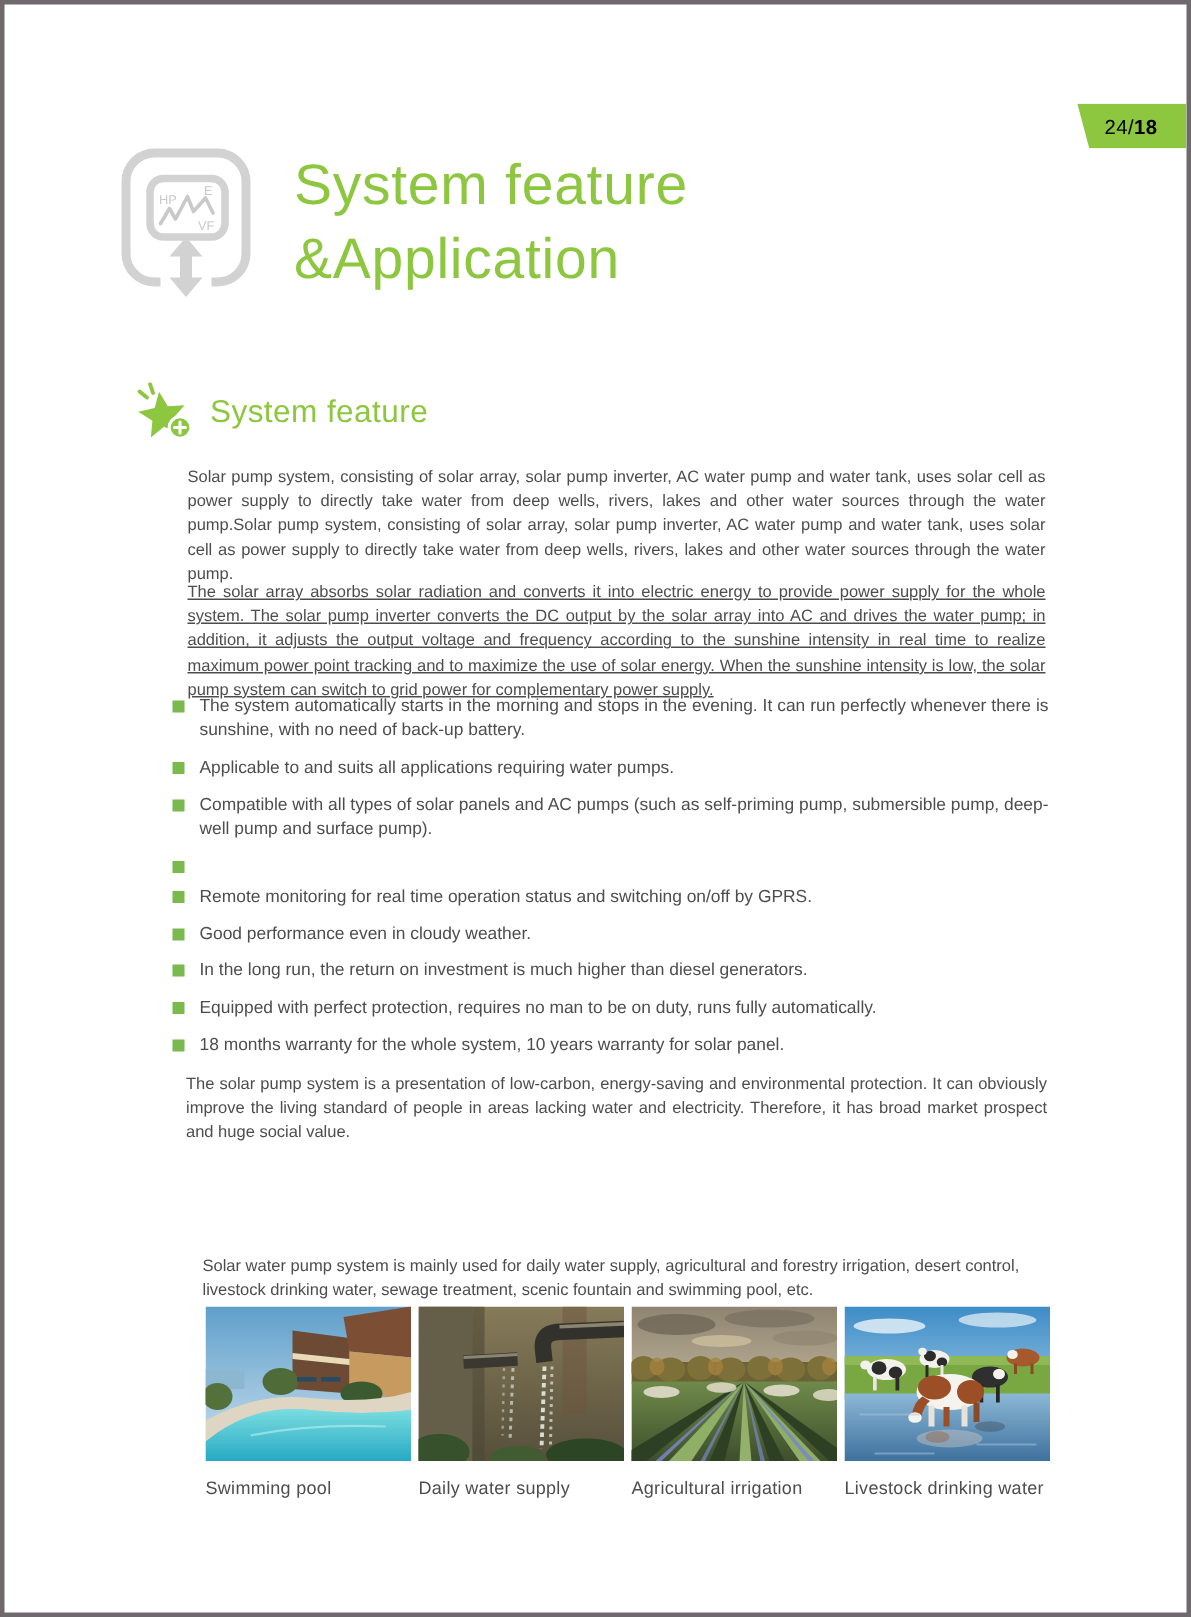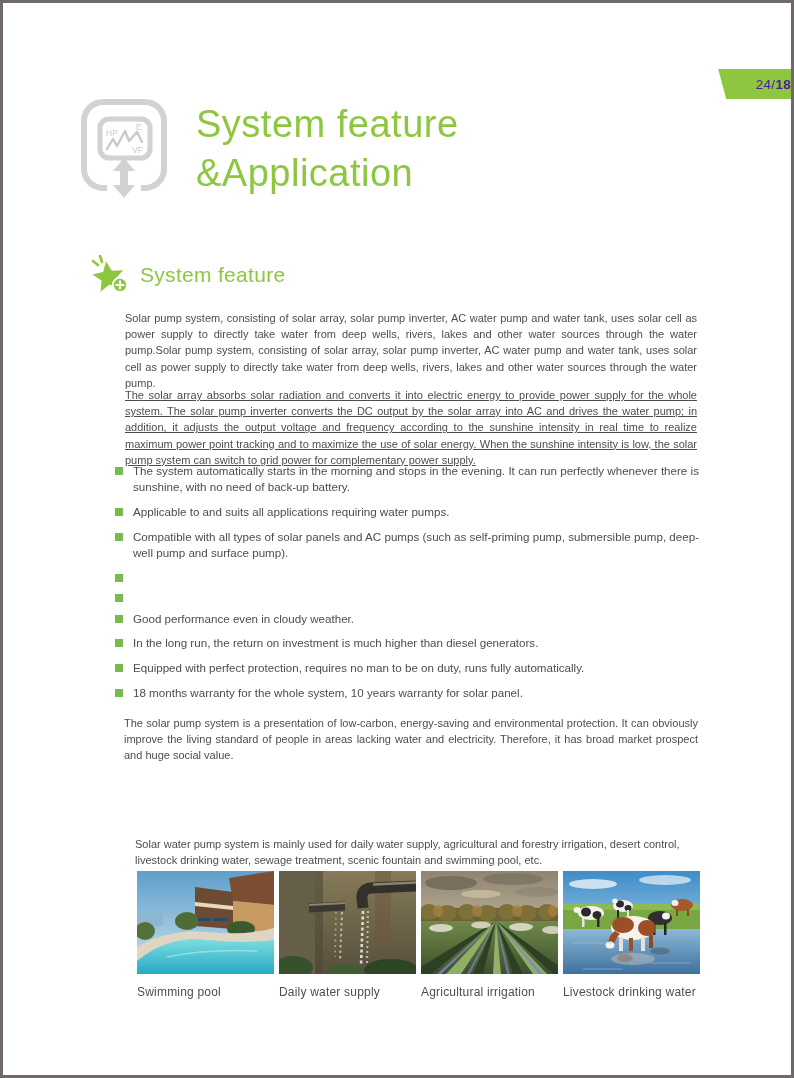--- a/index.html
+++ b/index.html
@@ -9,22 +9,22 @@
     box-sizing:border-box;
     border:3px solid #6f696d;
     background:#fff;
     font-family:"Liberation Sans", sans-serif;
     overflow:hidden;
   }
   
   .badge{
     position:absolute;top:66px;right:0;
     width:74px;height:30px;
-    background:#8dc63f;color:#4c1d95;
-    display:flex;align-items:center;justify-content:flex-end;
+    background:#8dc63f;color:#000000;
+    display:flex;align-items:center;justify-content:center;
     font-size:13.5px;letter-spacing:.3px;
     clip-path:polygon(9% 0,100% 0,100% 100%,19% 100%);
     padding-left:6px;
   }
   .badge b{font-weight:bold;}
   
   .hdr-icon{position:absolute;left:77px;top:95px;}
   .title{
     position:absolute;left:193px;top:97px;
     color:#8dc63f;font-size:38px;line-height:49px;
@@ -116,20 +116,21 @@
       </div>
     <div class="bullet-item">
         <span class="bullet-sq"></span>
         <span class="bullet-text">Compatible with all types of solar panels and AC pumps (such as self-priming pump, submersible pump, deep-well pump and surface pump).</span>
       </div>
     <div class="bullet-item">
         <span class="bullet-sq"></span>
       </div>
     <div class="bullet-item">
         <span class="bullet-sq"></span>
+        <span class="bullet-text">Remote monitoring for real time operation status and switching on/off by GPRS.</span>
       </div>
     <div class="bullet-item">
         <span class="bullet-sq"></span>
         <span class="bullet-text">Good performance even in cloudy weather.</span>
       </div>
     <div class="bullet-item">
         <span class="bullet-sq"></span>
         <span class="bullet-text">In the long run, the return on investment is much higher than diesel generators.</span>
       </div>
     <div class="bullet-item">

